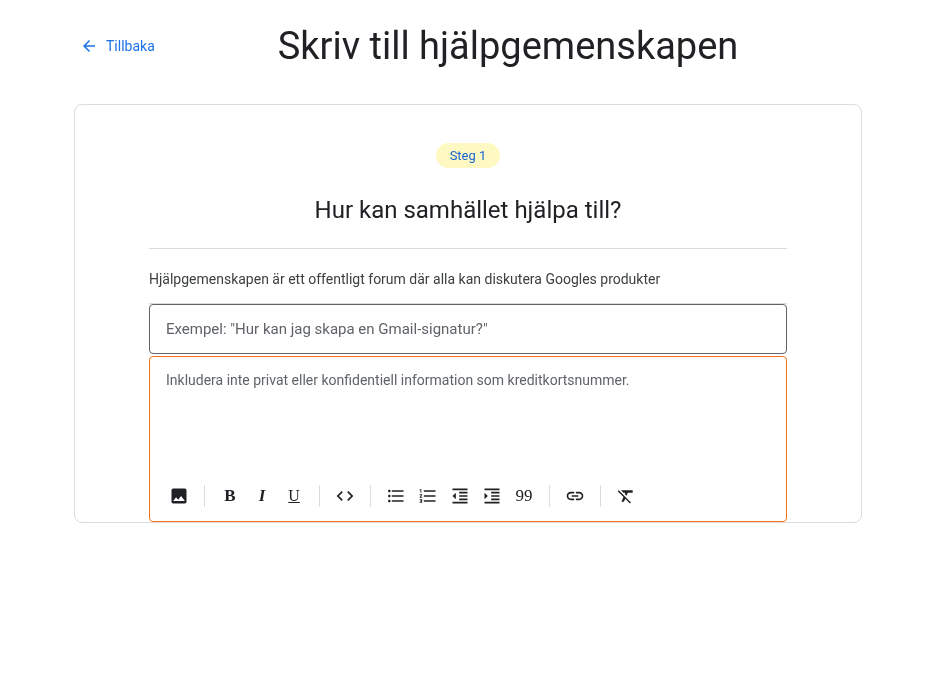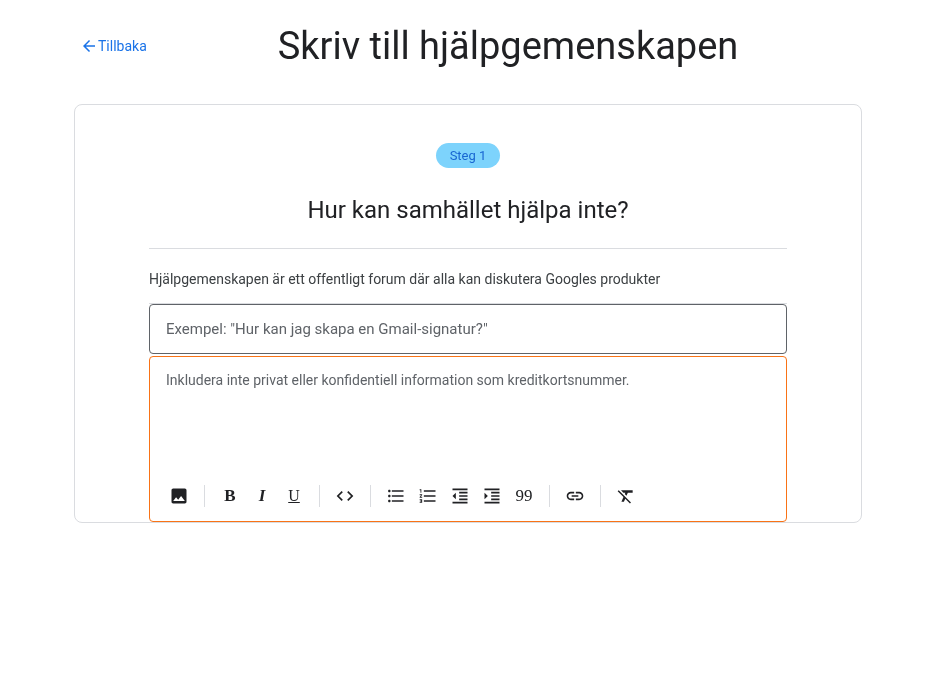--- a/index.html
+++ b/index.html
@@ -13,20 +13,21 @@
     }
     .header {
       display: flex;
       align-items: center;
       padding: 14px 0 14px 80px;
       position: relative;
     }
     .back-link {
       display: flex;
       align-items: center;
+      gap: 8px;
       color: #1a73e8;
       font-size: 14px;
       cursor: pointer;
       position: absolute;
       left: 80px;
     }
     .back-link svg { fill: #1a73e8; }
     .page-title {
       flex: 1;
       text-align: center;
@@ -38,21 +39,21 @@
     .card {
       margin: 12px 74px 0 74px;
       border: 1px solid #dadce0;
       border-radius: 8px;
       padding: 38px 74px 0 74px;
     }
     .step-badge {
       display: block;
       margin: 0 auto;
       width: fit-content;
-      background: #7dd3fc;
+      background: #fef9c3;
       color: #1967d2;
       font-size: 13px;
       padding: 5px 14px;
       border-radius: 14px;
     }
     .step-title {
       text-align: center;
       font-size: 24px;
       font-weight: 400;
       margin: 28px 0 24px 0;
@@ -141,21 +142,21 @@
     <svg width="18" height="18" viewBox="0 0 24 24">
         <path d="M20 11H7.83l5.59-5.59L12 4l-8 8 8 8 1.41-1.41L7.83 13H20v-2z"></path>
       </svg>
     <span>Tillbaka</span>
   </div>
   <h1 class="page-title">Skriv till hjälpgemenskapen</h1>
 </div>
 
 <div class="card">
   <span class="step-badge">Steg 1</span>
-  <h2 class="step-title">Hur kan samhället hjälpa inte?</h2>
+  <h2 class="step-title">Hur kan samhället hjälpa till?</h2>
   <hr class="divider">
   <p class="forum-desc">Hjälpgemenskapen är ett offentligt forum där alla kan diskutera Googles produkter</p>
   <hr class="divider">
 
   <input type="text" class="text-input" placeholder="Exempel: &quot;Hur kan jag skapa en Gmail-signatur?&quot;" style="">
 
   <div class="editor-wrap">
     <div class="editor-area" contenteditable="true" style="">Inkludera inte privat eller konfidentiell information som kreditkortsnummer.</div>
     <div class="toolbar">
       <button class="tb-btn">

